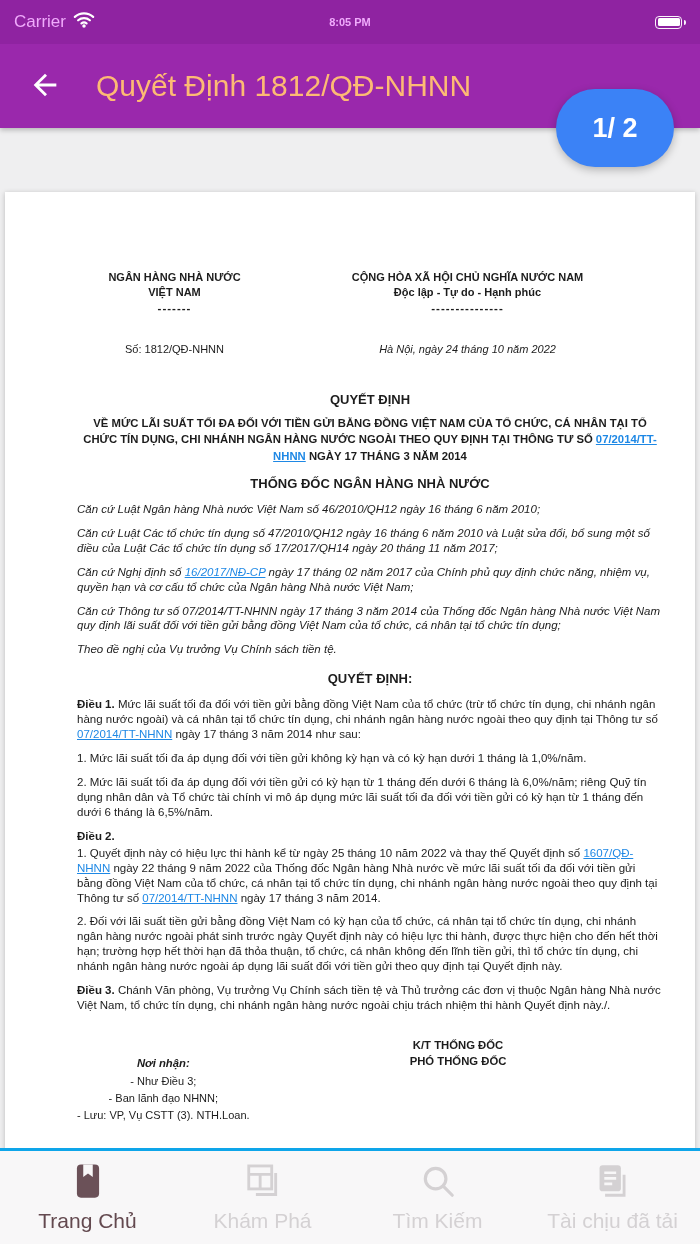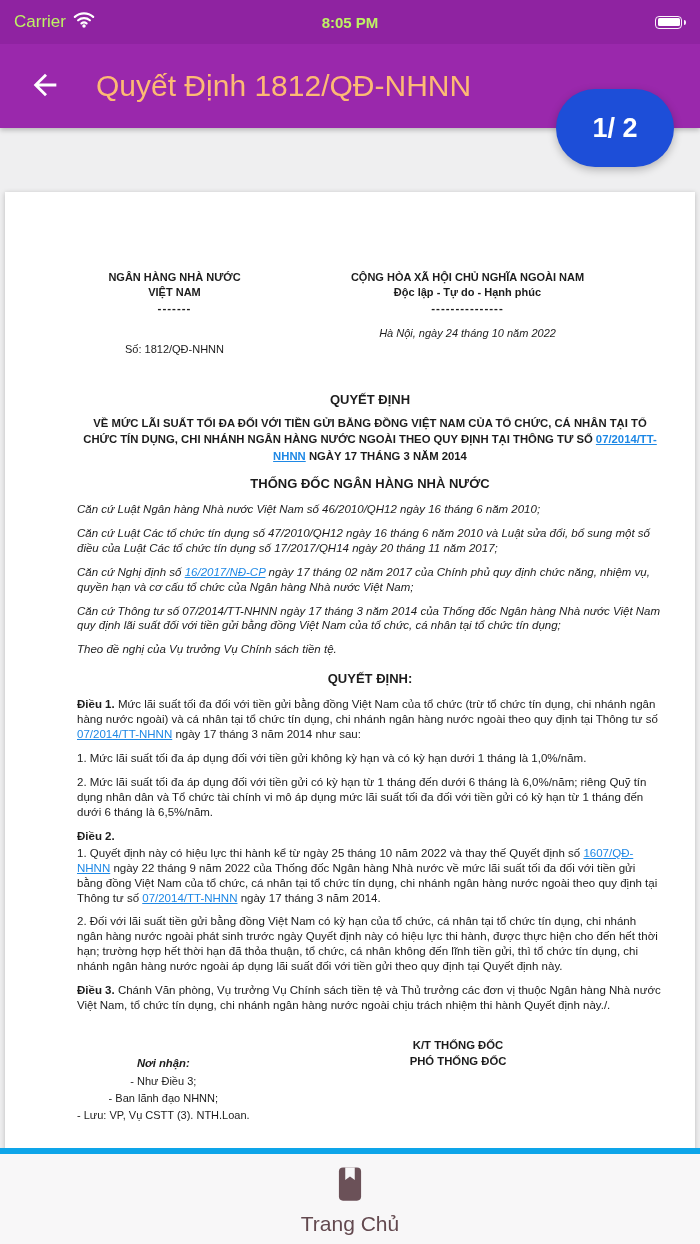--- a/index.html
+++ b/index.html
@@ -1,73 +1,73 @@
 <!DOCTYPE html>
 <html><head>
 <meta charset="utf-8">
 <style>
   * { margin:0; padding:0; box-sizing:border-box; }
   html,body { background:#444; }
   body { font-family:"Liberation Sans", sans-serif; }
   .screen{ position:relative; width:700px; height:1244px; margin:0 auto; background:#efeff0; overflow:hidden; }
 
   
-  .statusbar{ position:absolute; top:0; left:0; right:0; height:44px; background:#8f23a1; color:#bef264;
+  .statusbar{ position:absolute; top:0; left:0; right:0; height:44px; background:#8f23a1; color:#f0abfc;
     display:flex; align-items:center; justify-content:space-between; padding:0 14px; z-index:30; }
   .sb-left{ display:flex; align-items:center; gap:7px; font-size:17px; }
-  .sb-time{ position:absolute; left:0; right:0; text-align:center; font-size:15px; font-weight:600; }
+  .sb-time{ position:absolute; left:0; right:0; text-align:center; font-size:11px; font-weight:600; }
   .sb-right{ display:flex; align-items:center; z-index:1; }
   .batt{ width:27px; height:13px; border:1.5px solid rgba(255,255,255,.95); border-radius:4px; padding:1.5px; }
   .batt-fill{ width:100%; height:100%; background:#fff; border-radius:1.5px; }
   .batt-nub{ width:2.5px; height:5px; background:rgba(255,255,255,.95); border-radius:0 2px 2px 0; margin-left:1.5px; }
 
   
   .appbar{ position:absolute; top:44px; left:0; right:0; height:84px; background:#9a28ac;
     display:flex; align-items:center; padding:0 28px; box-shadow:0 2px 5px rgba(0,0,0,.25); z-index:20; }
   .back-btn{ background:none; border:none; width:44px; height:44px; display:flex; align-items:center; cursor:pointer; }
   .appbar-title{ color:#fdba74; font-size:30px; font-weight:500; margin-left:24px; white-space:nowrap; }
 
   
-  .page-badge{ position:absolute; top:89px; left:556px; width:118px; height:78px; background:#1d4ed8;
+  .page-badge{ position:absolute; top:89px; left:556px; width:118px; height:78px; background:#3b82f6;
     border-radius:40px; color:#fff; font-size:27px; font-weight:600; display:flex; align-items:center;
     justify-content:center; box-shadow:0 3px 8px rgba(0,0,0,.25); z-index:25; }
 
   
   .content{ position:absolute; top:128px; bottom:96px; left:0; right:0; overflow:hidden; background:#efeff0; }
   .doc-page{ margin:64px 5px 50px 5px; min-height:904px; background:#fff; box-shadow:0 1px 5px rgba(0,0,0,.22);
     padding:78px 32px 60px 72px; color:#1c1c1c; font-size:11.5px; line-height:1.3; }
 
   .doc-head{ display:flex; }
   .doc-head .col-l{ width:195px; text-align:center; }
   .doc-head .col-r{ flex:1; text-align:center; }
   .doc-head b{ font-size:11px; line-height:1.35; display:block; }
   .doc-head .dash{ font-weight:bold; letter-spacing:1px; display:block; margin-top:1px; }
   .doc-num{ margin-top:26px; font-size:11px; }
-  .doc-date{ margin-top:10px; font-size:11px; font-style:italic; }
+  .doc-date{ margin-top:26px; font-size:11px; font-style:italic; }
 
   .doc-h1{ text-align:center; font-weight:bold; font-size:13px; margin-top:36px; }
   .doc-sub{ text-align:center; font-weight:bold; font-size:11.3px; margin-top:6px; line-height:1.45; }
   .doc-h2{ text-align:center; font-weight:bold; font-size:13px; margin-top:12px; }
   .doc-order{ text-align:center; font-weight:bold; font-size:13px; margin:14px 0 4px; }
 
   p.recital{ font-style:italic; margin-top:9px; }
   p.body-p{ margin-top:9px; }
   .lbl{ font-weight:bold; }
   .art2-lbl{ display:block; margin-top:9px; font-weight:bold; }
   a.doc-link{ color:#1e88e5; text-decoration:underline; cursor:pointer; }
 
   .sig-row{ display:flex; align-items:flex-start; margin-top:24px; }
   .recipients{ margin-top:16px; font-size:11px;text-align:center; }
   .recip-label{ font-weight:bold; font-style:italic; font-size:11.3px; }
   .recipients div{ margin-top:3px; }
   .sig-block{ width:330px; margin-left:auto; margin-right:40px; text-align:center; font-weight:bold; font-size:11.3px; line-height:1.45; }
 
   
   .tabbar{ position:absolute; left:0; right:0; bottom:0; height:96px; background:#f8f7f8;
-    border-top:6px solid #0ea5e9; display:flex; z-index:30;flex-direction:column; }
+    border-top:3px solid #0ea5e9; display:flex; z-index:30; }
   .tab{ flex:1; display:flex; flex-direction:column; align-items:center; justify-content:flex-start;
     padding-top:11px; background:none; border:none; cursor:pointer; gap:6px; }
   .tab .tab-label{ font-size:21px; }
   .tab.active{ color:#6b5158; }
   .tab.active .tab-label{ color:#63494f; }
   .tab.inactive{ color:#d4d1d3; }
   .tab.inactive .tab-label{ color:#d4d1d3; }
 </style>
 </head>
 <body>
@@ -112,21 +112,21 @@
     <div class="doc-page">
 
       <div class="doc-head">
         <div class="col-l">
           <b>NGÂN HÀNG NHÀ NƯỚC</b>
           <b>VIỆT NAM</b>
           <span class="dash">-------</span>
           <div class="doc-num">Số: 1812/QĐ-NHNN</div>
         </div>
         <div class="col-r">
-          <b>CỘNG HÒA XÃ HỘI CHỦ NGHĨA NGOÀI NAM</b>
+          <b>CỘNG HÒA XÃ HỘI CHỦ NGHĨA NƯỚC NAM</b>
           <b>Độc lập - Tự do - Hạnh phúc</b>
           <span class="dash">---------------</span>
           <div class="doc-date">Hà Nội, ngày 24 tháng 10 năm 2022</div>
         </div>
       </div>
 
       <div class="doc-h1">QUYẾT ĐỊNH</div>
 
       <div class="doc-sub">
         <span>VỀ MỨC LÃI SUẤT TỐI ĐA ĐỐI VỚI TIỀN GỬI BẰNG ĐỒNG VIỆT NAM CỦA TỔ CHỨC, CÁ NHÂN TẠI TỔ CHỨC TÍN DỤNG, CHI NHÁNH NGÂN HÀNG NƯỚC NGOÀI THEO QUY ĐỊNH TẠI THÔNG TƯ SỐ </span><a class="doc-link">07/2014/TT-NHNN</a><span> NGÀY 17 THÁNG 3 NĂM 2014</span>

